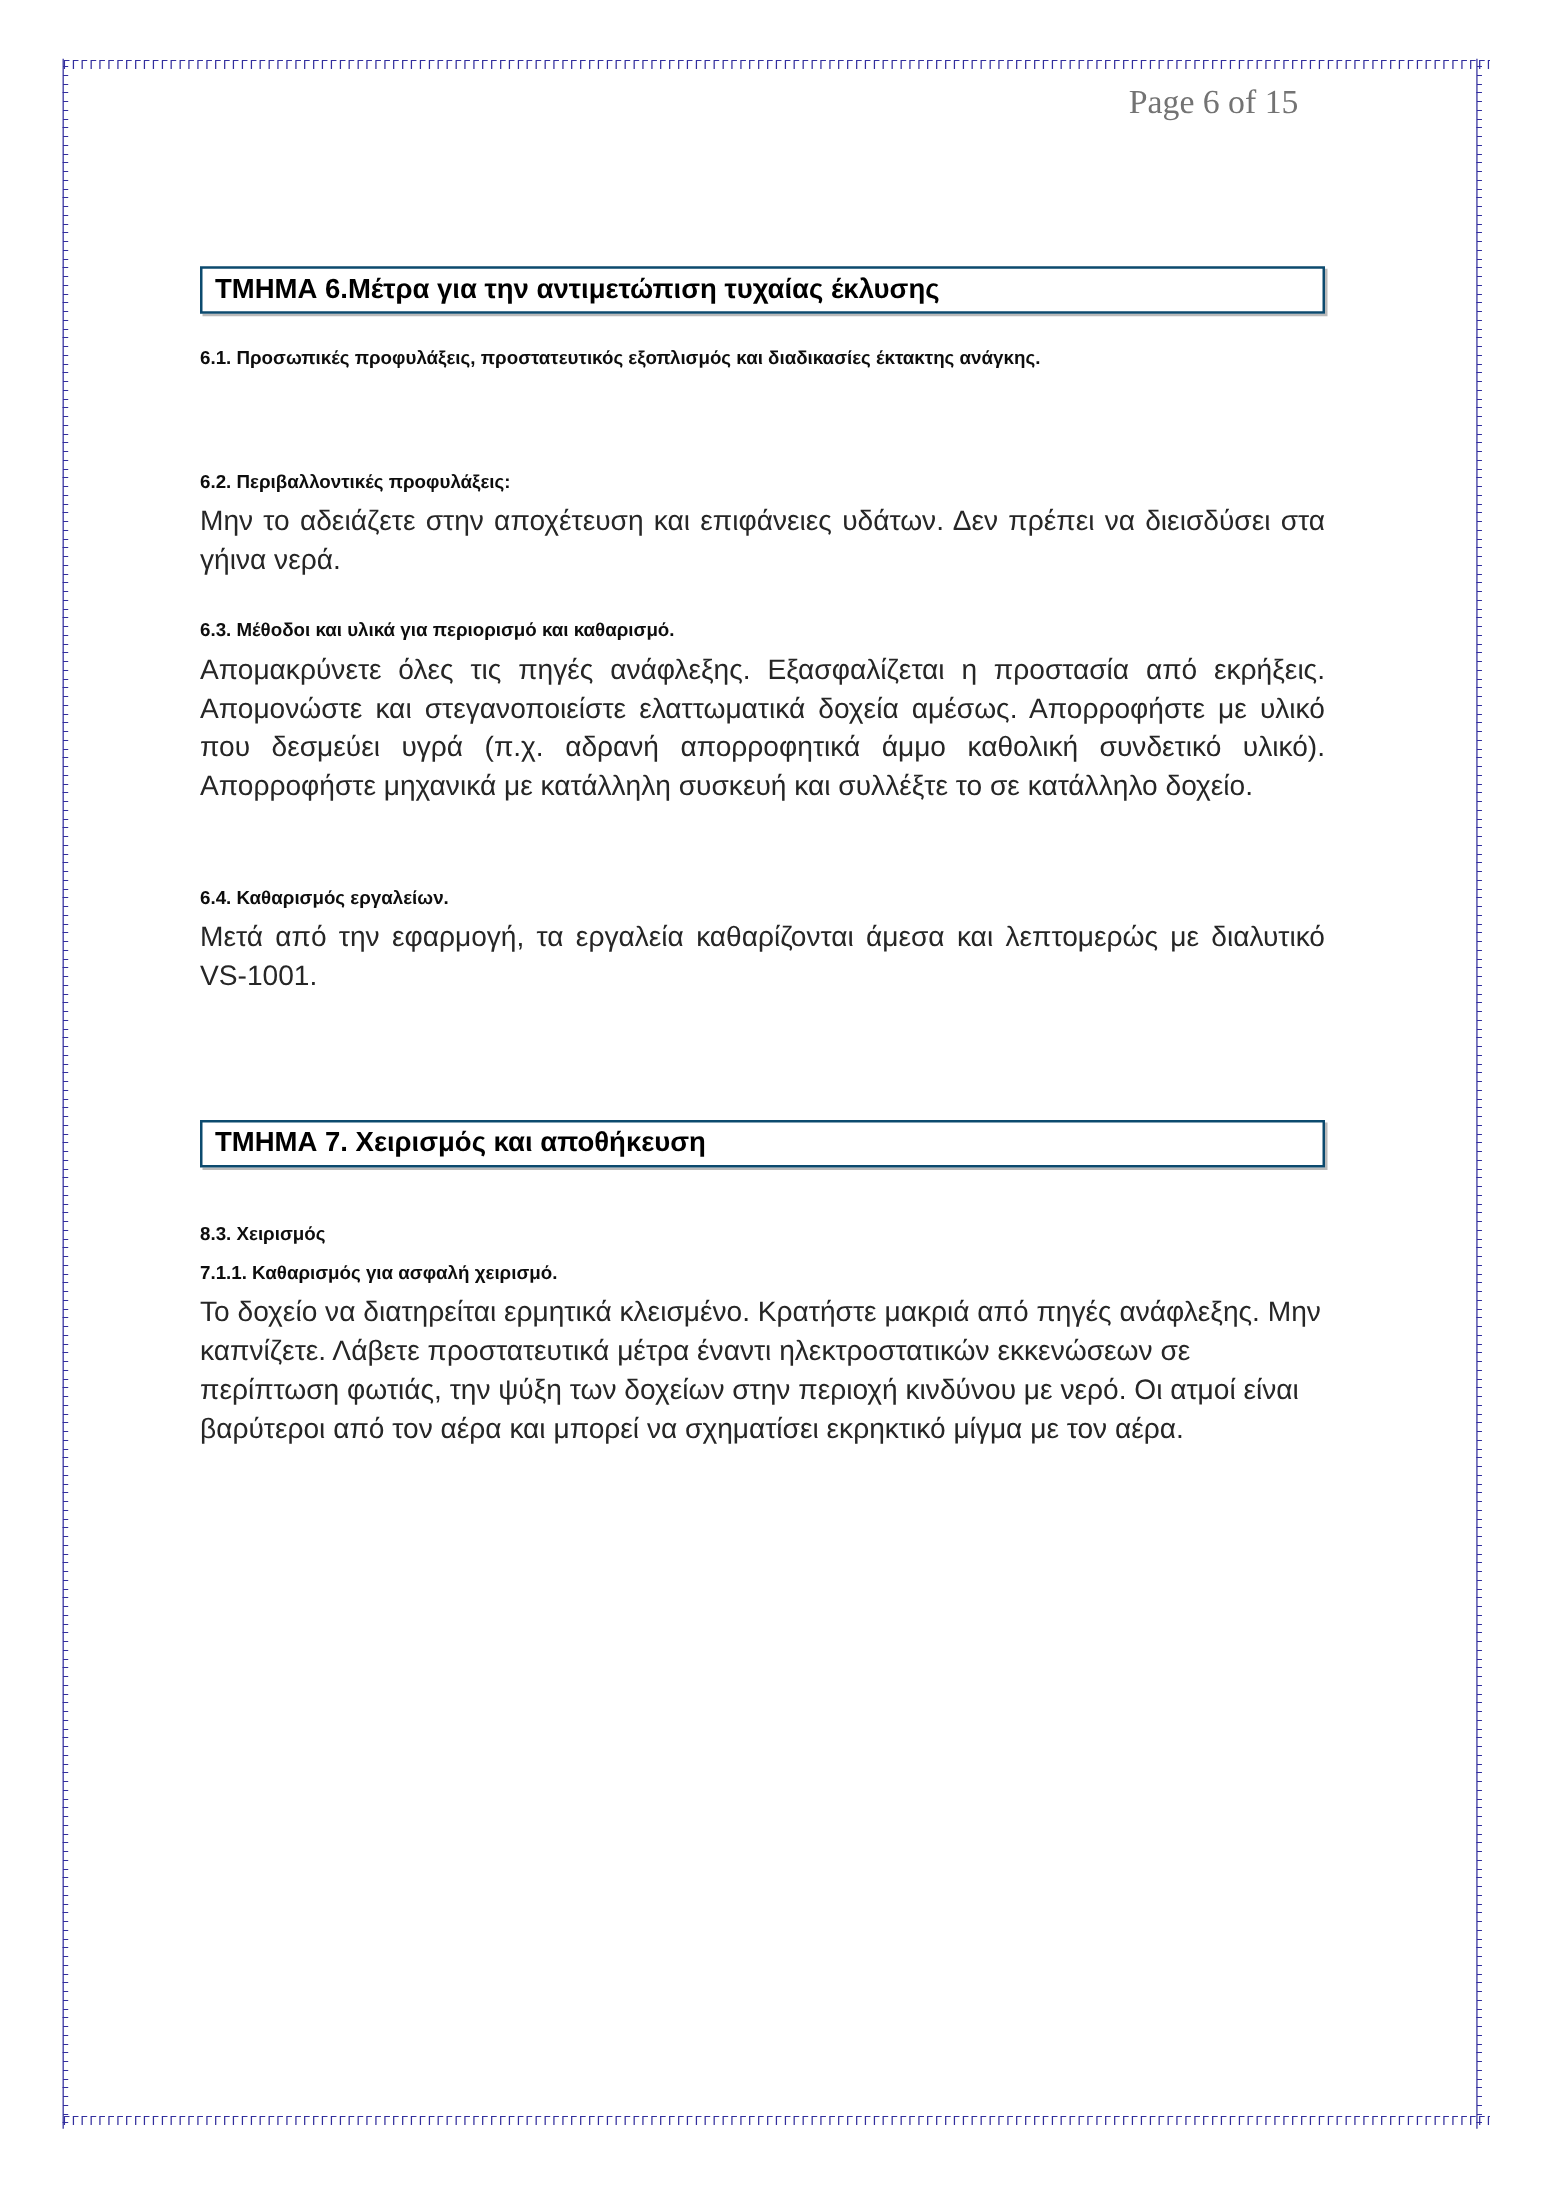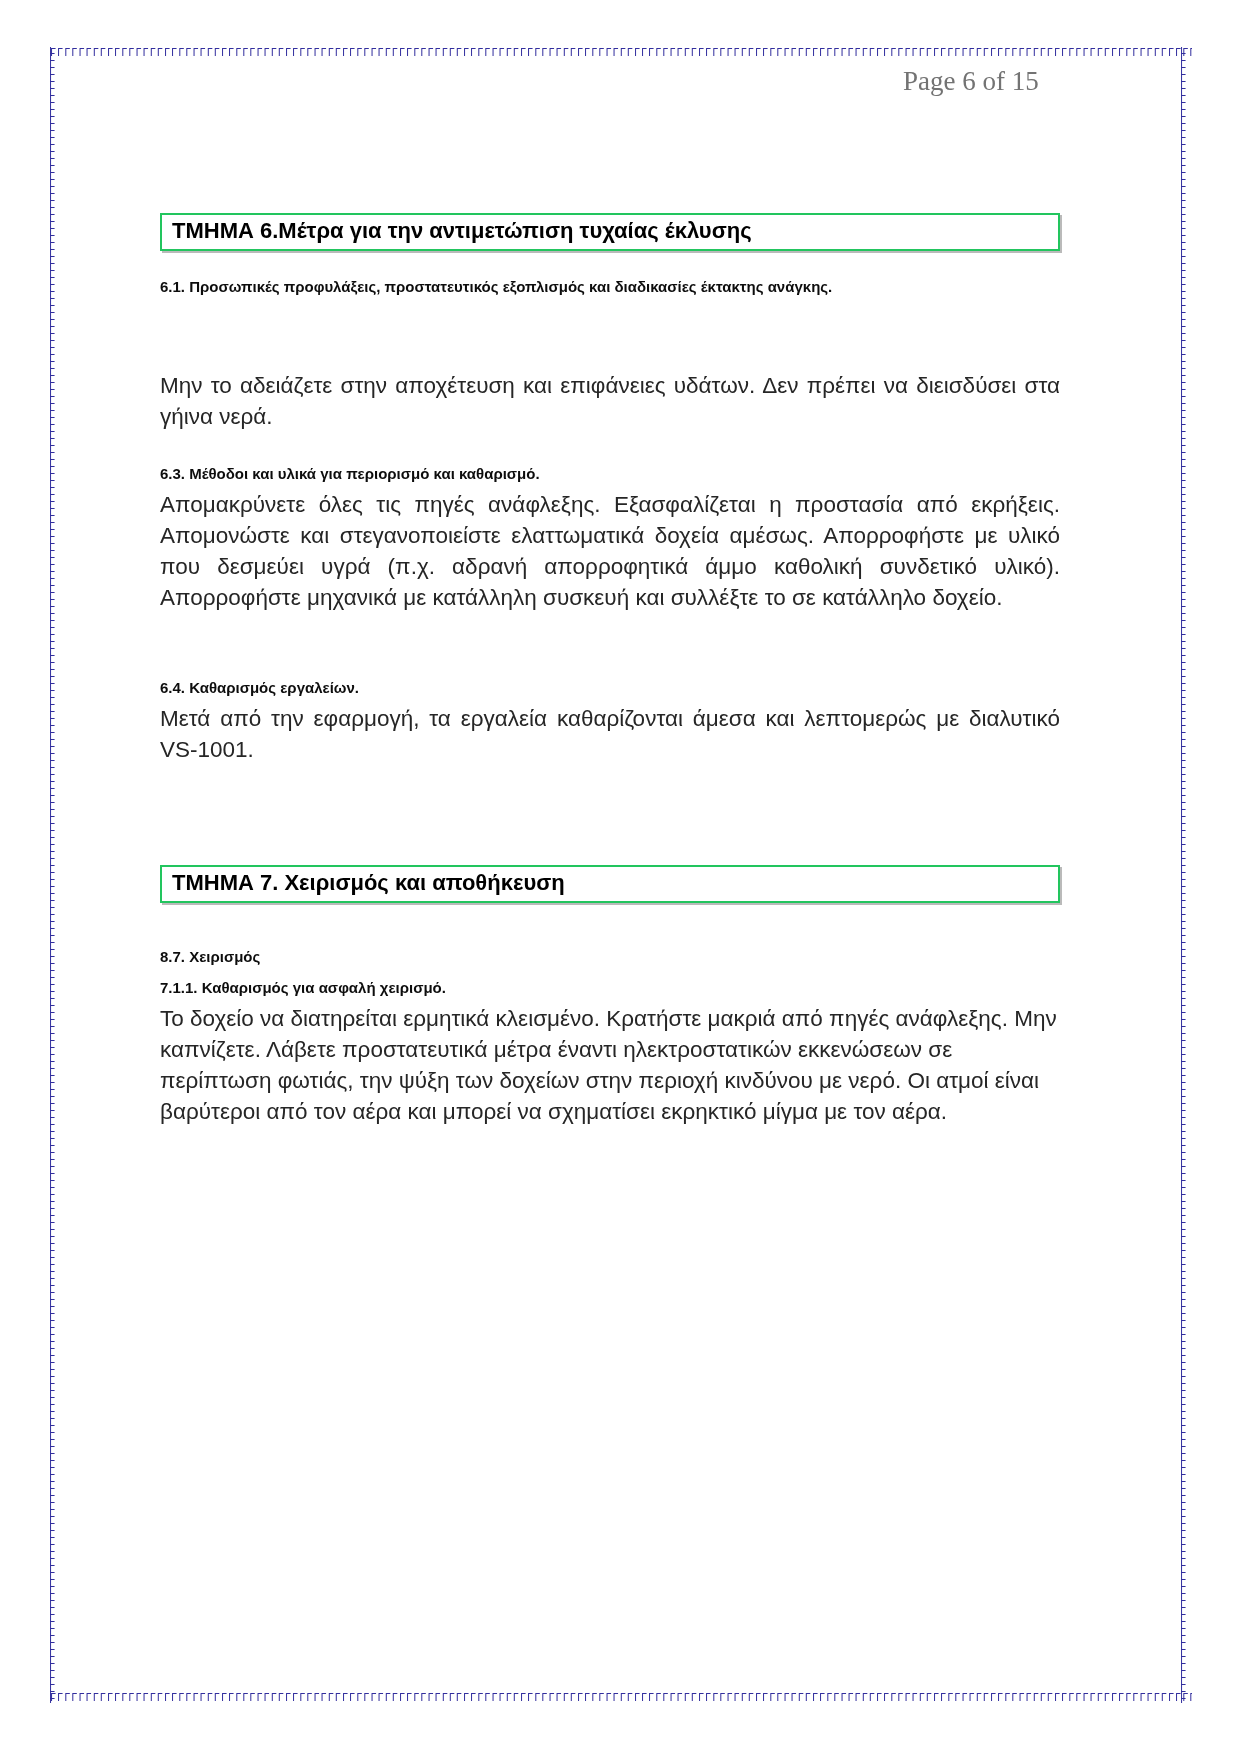--- a/index.html
+++ b/index.html
@@ -51,21 +51,21 @@
   }
 
   .content {
     position: absolute;
     left: 160px;
     top: 213px;
     width: 900px;
   }
 
   .section-header-box {
-    border: 2px solid #22c55e;
+    border: 2px solid #0c4a6e;
     box-shadow: 2px 2px 0 rgba(130,130,130,0.55);
     padding: 2px 10px 4px 10px;
     background: #ffffff;
   }
   .section-header-box span {
     font-size: 22px;
     line-height: 28px;
     font-weight: bold;
     color: #000;
     white-space: nowrap;
@@ -587,36 +587,37 @@
 
   <div class="section-header-box box-1">
     <span>ΤΜΗΜΑ 6.Μέτρα για την αντιμετώπιση τυχαίας έκλυσης</span>
   </div>
 
   <section class="block block-61">
     <h2>6.1. Προσωπικές προφυλάξεις, προστατευτικός εξοπλισμός και διαδικασίες έκτακτης ανάγκης.</h2>
   </section>
 
   <section class="block block-62">
+    <h2>6.2. Περιβαλλοντικές προφυλάξεις:</h2>
     <p>Μην το αδειάζετε στην αποχέτευση και επιφάνειες υδάτων. Δεν πρέπει να διεισδύσει στα γήινα νερά.</p>
   </section>
 
   <section class="block block-63">
     <h2>6.3. Μέθοδοι και υλικά για περιορισμό και καθαρισμό.</h2>
     <p>Απομακρύνετε όλες τις πηγές ανάφλεξης. Εξασφαλίζεται η προστασία από εκρήξεις. Απομονώστε και στεγανοποιείστε ελαττωματικά δοχεία αμέσως. Απορροφήστε με υλικό που δεσμεύει υγρά (π.χ. αδρανή απορροφητικά άμμο καθολική συνδετικό υλικό). Απορροφήστε μηχανικά με κατάλληλη συσκευή και συλλέξτε το σε κατάλληλο δοχείο.</p>
   </section>
 
   <section class="block block-64">
     <h2>6.4. Καθαρισμός εργαλείων.</h2>
     <p>Μετά από την εφαρμογή, τα εργαλεία καθαρίζονται άμεσα και λεπτομερώς με διαλυτικό VS-1001.</p>
   </section>
 
   <div class="section-header-box box-2">
     <span>ΤΜΗΜΑ 7. Χειρισμός και αποθήκευση</span>
   </div>
 
   <section class="block block-71">
-    <h2>8.7. Χειρισμός</h2>
+    <h2>8.3. Χειρισμός</h2>
     <h3>7.1.1. Καθαρισμός για ασφαλή χειρισμό.</h3>
     <p class="ragged">Το δοχείο να διατηρείται ερμητικά κλεισμένο. Κρατήστε μακριά από πηγές ανάφλεξης. Μην καπνίζετε. Λάβετε προστατευτικά μέτρα έναντι ηλεκτροστατικών εκκενώσεων σε περίπτωση φωτιάς, την ψύξη των δοχείων στην περιοχή κινδύνου με νερό. Οι ατμοί είναι βαρύτεροι από τον αέρα και μπορεί να σχηματίσει εκρηκτικό μίγμα με τον αέρα.</p>
   </section>
 
 </main>
 
 </body></html>

